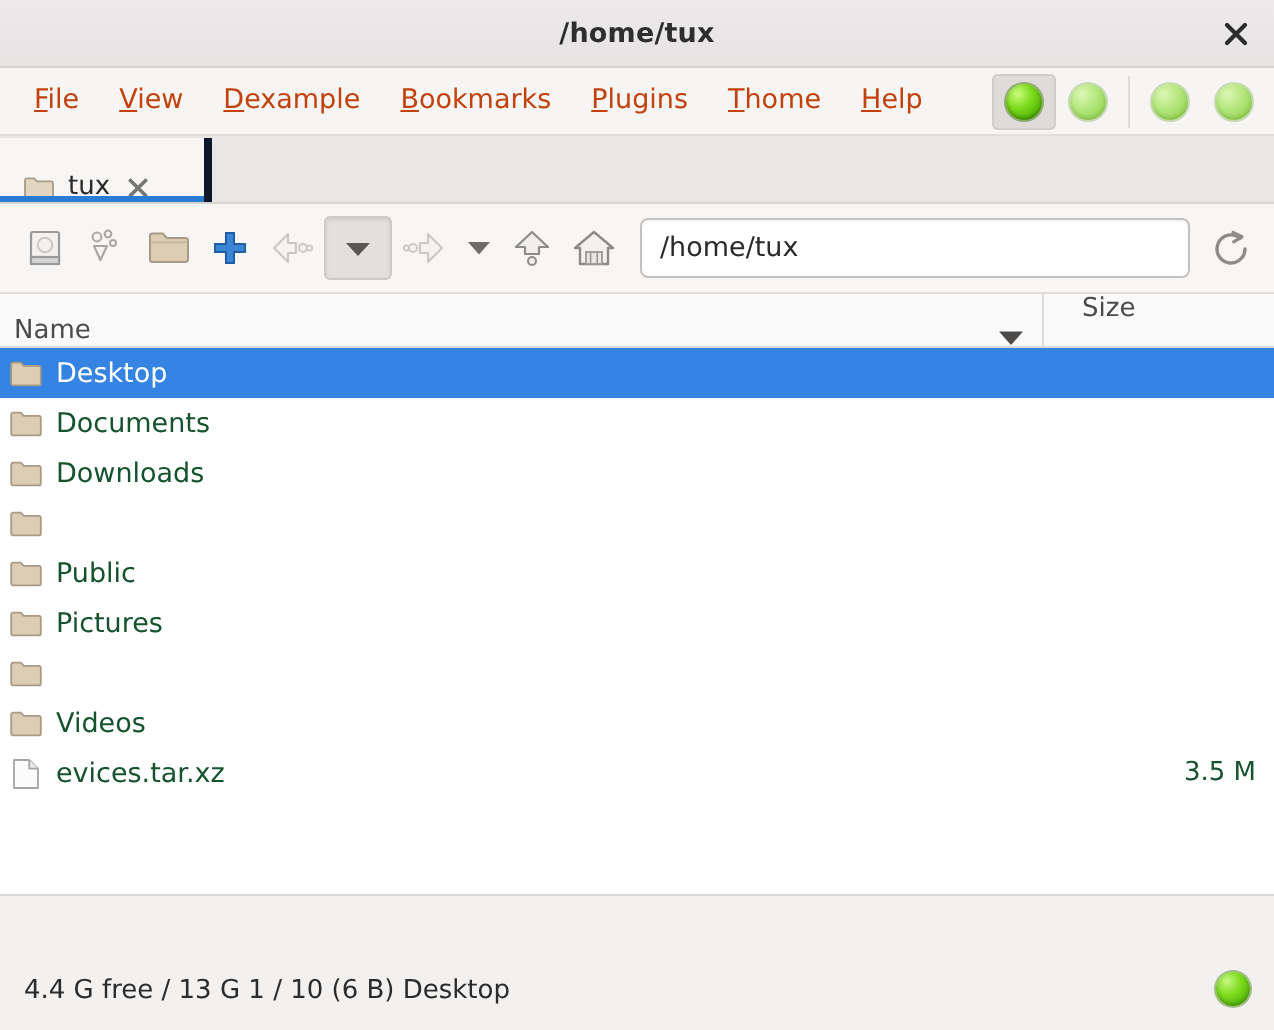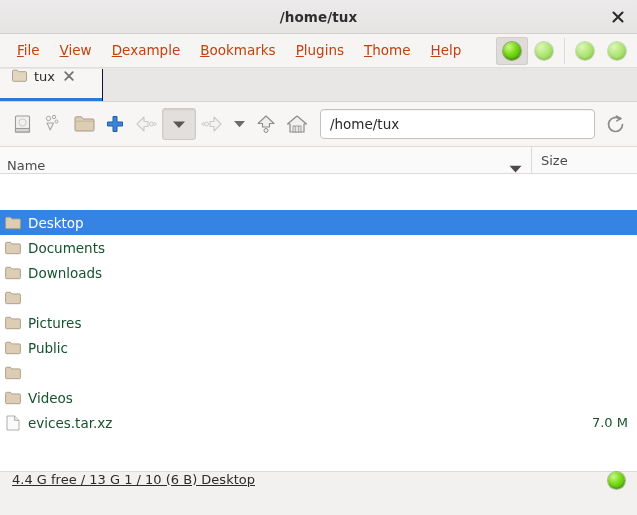--- a/index.html
+++ b/index.html
@@ -119,24 +119,24 @@
     height: 33px;
     background: #e9e7e5;
     border-bottom: 1px solid #d6d3d0;
     display: flex;
     align-items: flex-end;
   }
   .tab {
     height: 32px;
     background: #f7f6f5;
     display: flex;
-    align-items: flex-start;
+    align-items: flex-end;
     padding: 0 12px 0 12px;
     gap: 7px;
-    border-right: 1px solid #0f172a;
+    border-right: 4px solid #0f172a;
     position: relative;
     cursor: pointer;
     min-width: 78px;
   }
   .tab.active::after {
     content: "";
     position: absolute;
     left: 0; right: 0; bottom: 0;
     height: 3px;
     background: #2a7bd4;
@@ -229,22 +229,22 @@
   }
   .col-sort {
     margin-left: auto;
     margin-right: 9px;
     display: flex;
     align-items: center;
   }
   .col-size {
     width: 96px;
     display: flex;
-    align-items: center;
-    padding-left: 9px;
+    align-items: flex-start;
+    padding-left: 19px;
     height: 100%;
     border-left: 1px solid #dcd9d6;
     cursor: pointer;
   }
 
   
   .filelist {
     background: #ffffff;
     height: 293px;
     overflow: hidden;
@@ -253,21 +253,20 @@
     height: 25px;
     display: flex;
     align-items: center;
     font-size: 13.5px;
     color: #14532d;
     cursor: default;
   }
   .row.selected {
     background: #3584e4;
     color: #ffffff;
-    margin-top: 36px;
   }
   .row-icon {
     width: 22px;
     margin-left: 2px;
     display: flex;
     align-items: center;
     justify-content: center;
     flex: none;
   }
   .row-name {
@@ -286,25 +285,24 @@
   }
 
   
   .statusbar {
     position: absolute;
     left: 0; right: 0; bottom: 0;
     height: 43px;
     background: #f2f1f0;
     border-top: 1px solid #dcd9d6;
     display: flex;
-    align-items: flex-start;
-    padding: 0 12px;
+    align-items: flex-end;
+    padding: 12px 12px;
     font-size: 13px;
     color: #2b2b2b;
-    text-decoration: underline;
   }
   .status-text { white-space: nowrap; }
   .status-spacer { flex: 1; }
   .status-led {
     width: 17px;
     height: 17px;
     border-radius: 50%;
     background: radial-gradient(circle at 33% 28%, #c4f884 0%, #7ddb1c 42%, #51b50a 80%, #3d8a05 100%);
     box-shadow: inset 0 -1px 2px rgba(0,0,0,0.25), 0 0 0 1px rgba(95,145,45,0.55);
     cursor: pointer;
@@ -508,31 +506,31 @@
     <span class="row-size"></span>
   </div>
 
 
   <div class="row">
     <span class="row-icon">
       <svg width="16" height="14" viewBox="0 0 16 14">
           <path d="M0.6 2.3 a1 1 0 0 1 1-1 h3.8 l1.5 1.6 h7.5 a1 1 0 0 1 1 1 v7.8 a1 1 0 0 1 -1 1 h-12.8 a1 1 0 0 1 -1 -1 z" fill="#dccdb4" stroke="#a89b85" stroke-width="0.9"></path>
         </svg>
     </span>
+    <span class="row-name">Public</span>
+    <span class="row-size"></span>
+  </div>
+
+  <div class="row">
+    <span class="row-icon">
+      <svg width="16" height="14" viewBox="0 0 16 14">
+          <path d="M0.6 2.3 a1 1 0 0 1 1-1 h3.8 l1.5 1.6 h7.5 a1 1 0 0 1 1 1 v7.8 a1 1 0 0 1 -1 1 h-12.8 a1 1 0 0 1 -1 -1 z" fill="#dccdb4" stroke="#a89b85" stroke-width="0.9"></path>
+        </svg>
+    </span>
     <span class="row-name">Pictures</span>
-    <span class="row-size"></span>
-  </div>
-
-  <div class="row">
-    <span class="row-icon">
-      <svg width="16" height="14" viewBox="0 0 16 14">
-          <path d="M0.6 2.3 a1 1 0 0 1 1-1 h3.8 l1.5 1.6 h7.5 a1 1 0 0 1 1 1 v7.8 a1 1 0 0 1 -1 1 h-12.8 a1 1 0 0 1 -1 -1 z" fill="#dccdb4" stroke="#a89b85" stroke-width="0.9"></path>
-        </svg>
-    </span>
-    <span class="row-name">Public</span>
     <span class="row-size"></span>
   </div>
 
   <div class="row">
     <span class="row-icon">
       <svg width="16" height="14" viewBox="0 0 16 14">
           <path d="M0.6 2.3 a1 1 0 0 1 1-1 h3.8 l1.5 1.6 h7.5 a1 1 0 0 1 1 1 v7.8 a1 1 0 0 1 -1 1 h-12.8 a1 1 0 0 1 -1 -1 z" fill="#dccdb4" stroke="#a89b85" stroke-width="0.9"></path>
         </svg>
     </span>
     <span class="row-size"></span>
@@ -549,21 +547,21 @@
   </div>
 
   <div class="row">
     <span class="row-icon">
       <svg width="14" height="16" viewBox="0 0 14 16">
           <path d="M1 1 h7.6 l4.4 4.3 v9.7 h-12 z" fill="#fbfbfb" stroke="#a7a5a3" stroke-width="0.9" stroke-linejoin="round"></path>
           <path d="M8.6 1 v4.3 h4.4" fill="#eceae8" stroke="#a7a5a3" stroke-width="0.9" stroke-linejoin="round"></path>
         </svg>
     </span>
     <span class="row-name">evices.tar.xz</span>
-    <span class="row-size">7.0 M</span>
+    <span class="row-size">3.5 M</span>
   </div>
 
 </div>
 
 <div class="statusbar">
   <span class="status-text">4.4 G free / 13 G  1 / 10 (6 B)  Desktop</span>
   <span class="status-spacer"></span>
   <span class="status-led"></span>
 </div>
 

